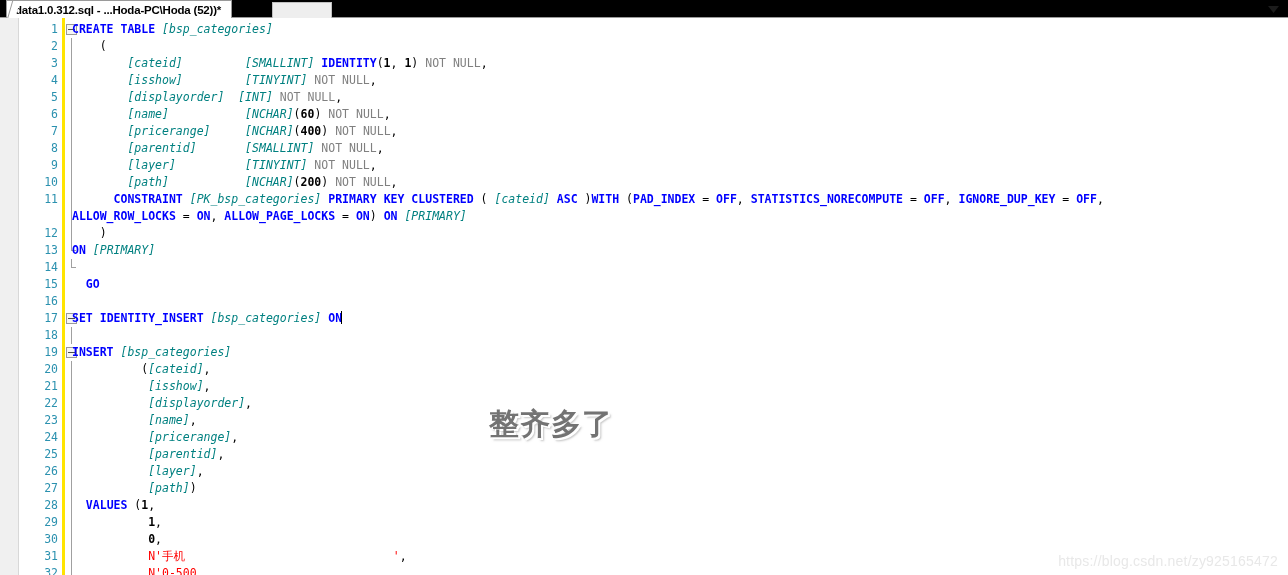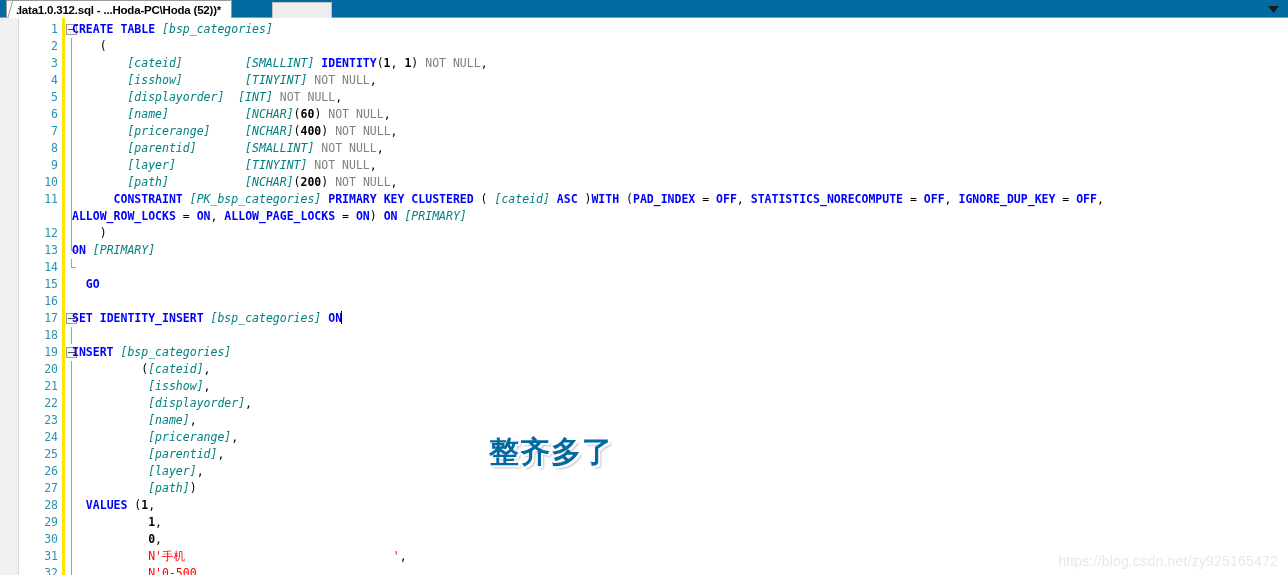--- a/index.html
+++ b/index.html
@@ -12,21 +12,21 @@
     width: 1288px;
     height: 575px;
     overflow: hidden;
     background: #ffffff;
   }
 
   
   .tabstrip {
     position: relative;
     height: 18px;
-    background: #0369a1;
+    background: #000000;
     border-bottom: 1px solid #9a9a9a;
     box-sizing: border-box;
   }
   .tab-active {
     position: absolute;
     left: 6px; top: 0;
     height: 18px;
     padding: 0 10px 0 8px;
     background: #ffffff;
     border-left: 1px solid #9a9a9a;
@@ -174,25 +174,24 @@
     margin-left: -1px;
   }
 
   
   .anno-cn {
     position: absolute;
     left: 489px; top: 386px;
     font-family: "DejaVu Sans", sans-serif;
     font-size: 30px;
     font-weight: bold;
-    color: #0369a1;
+    color: #737373;
     text-shadow: 2px 2px 0 #ffffff, 3px 3px 2px rgba(150,150,150,0.55);
     letter-spacing: 1px;
     pointer-events: none;
-    margin-top: 28px;
   }
   .watermark {
     position: absolute;
     right: 10px; bottom: 6px;
     font-family: "Liberation Sans", sans-serif;
     font-size: 14px;
     color: #e8e8e8;
     letter-spacing: 0.2px;
     pointer-events: none;
   }

